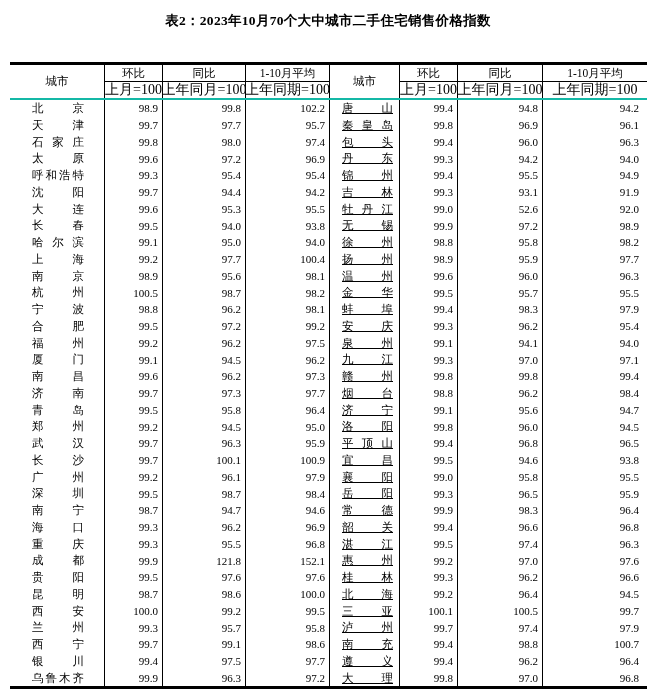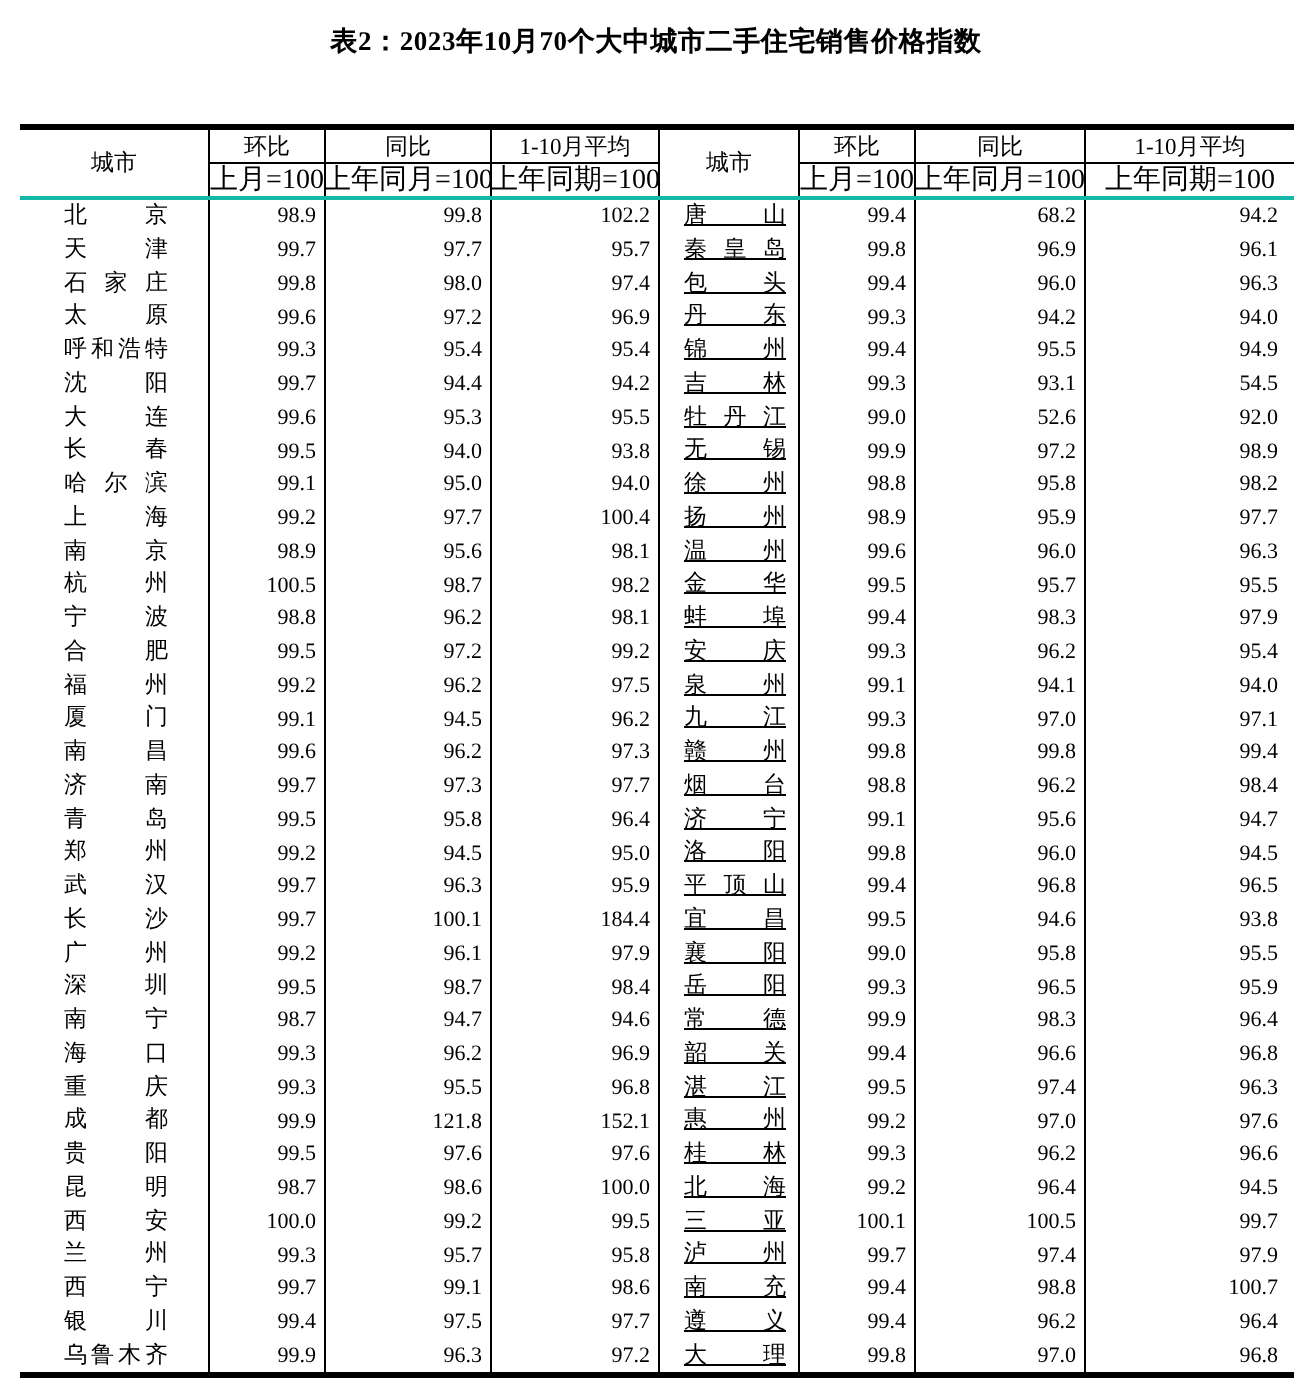--- a/index.html
+++ b/index.html
@@ -112,21 +112,21 @@
     </div>
 
     <div class="tbody">
         <div class="trow">
           <div class="cell c0 city rb">北京</div>
           <div class="cell c1 num rb">98.9</div>
           <div class="cell c2 num rb">99.8</div>
           <div class="cell c3 num rb">102.2</div>
           <div class="cell c4 city rb">唐山</div>
           <div class="cell c5 num rb">99.4</div>
-          <div class="cell c6 num rb">68.2</div>
+          <div class="cell c6 num rb">94.8</div>
           <div class="cell c7 num">94.2</div>
         </div>
         <div class="trow">
           <div class="cell c0 city rb">天津</div>
           <div class="cell c1 num rb">99.7</div>
           <div class="cell c2 num rb">97.7</div>
           <div class="cell c3 num rb">95.7</div>
           <div class="cell c4 city rb">秦皇岛</div>
           <div class="cell c5 num rb">99.8</div>
           <div class="cell c6 num rb">96.9</div>
@@ -163,21 +163,21 @@
           <div class="cell c7 num">94.9</div>
         </div>
         <div class="trow">
           <div class="cell c0 city rb">沈阳</div>
           <div class="cell c1 num rb">99.7</div>
           <div class="cell c2 num rb">94.4</div>
           <div class="cell c3 num rb">94.2</div>
           <div class="cell c4 city rb">吉林</div>
           <div class="cell c5 num rb">99.3</div>
           <div class="cell c6 num rb">93.1</div>
-          <div class="cell c7 num">54.5</div>
+          <div class="cell c7 num">91.9</div>
         </div>
         <div class="trow">
           <div class="cell c0 city rb">大连</div>
           <div class="cell c1 num rb">99.6</div>
           <div class="cell c2 num rb">95.3</div>
           <div class="cell c3 num rb">95.5</div>
           <div class="cell c4 city rb">牡丹江</div>
           <div class="cell c5 num rb">99.0</div>
           <div class="cell c6 num rb">52.6</div>
           <div class="cell c7 num">92.0</div>
@@ -319,21 +319,21 @@
           <div class="cell c3 num rb">95.9</div>
           <div class="cell c4 city rb">平顶山</div>
           <div class="cell c5 num rb">99.4</div>
           <div class="cell c6 num rb">96.8</div>
           <div class="cell c7 num">96.5</div>
         </div>
         <div class="trow">
           <div class="cell c0 city rb">长沙</div>
           <div class="cell c1 num rb">99.7</div>
           <div class="cell c2 num rb">100.1</div>
-          <div class="cell c3 num rb">184.4</div>
+          <div class="cell c3 num rb">100.9</div>
           <div class="cell c4 city rb">宜昌</div>
           <div class="cell c5 num rb">99.5</div>
           <div class="cell c6 num rb">94.6</div>
           <div class="cell c7 num">93.8</div>
         </div>
         <div class="trow">
           <div class="cell c0 city rb">广州</div>
           <div class="cell c1 num rb">99.2</div>
           <div class="cell c2 num rb">96.1</div>
           <div class="cell c3 num rb">97.9</div>

